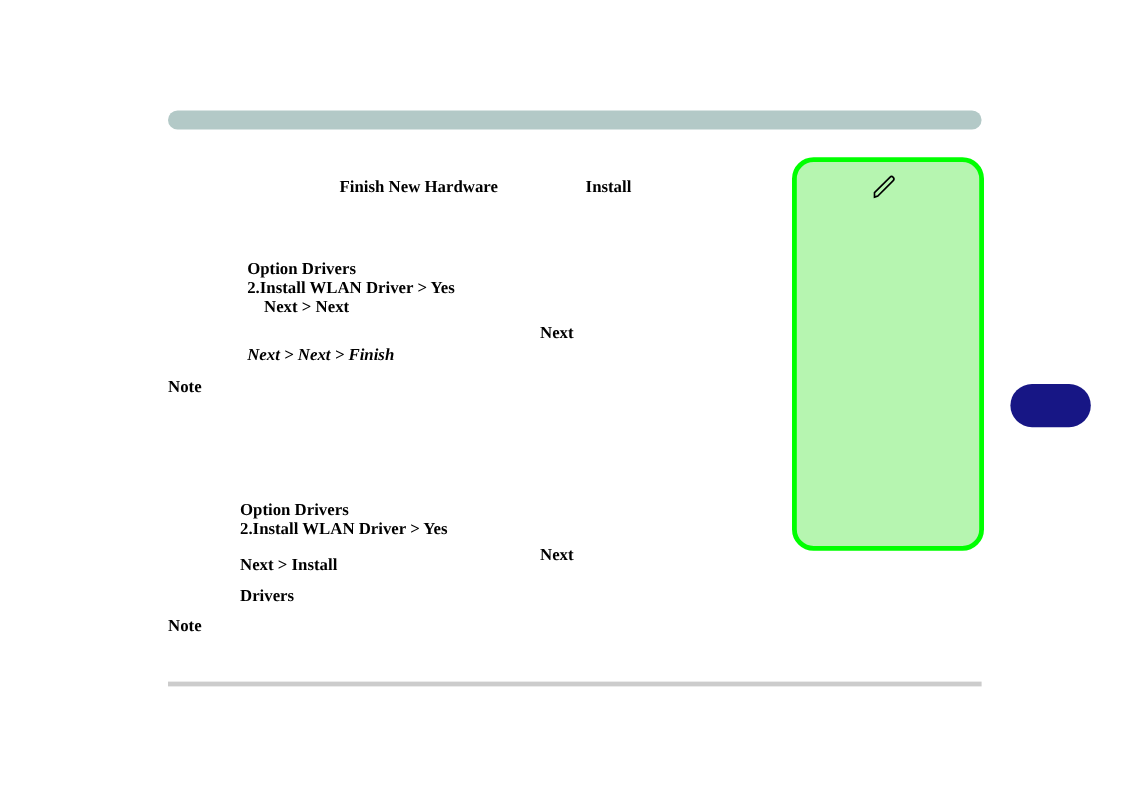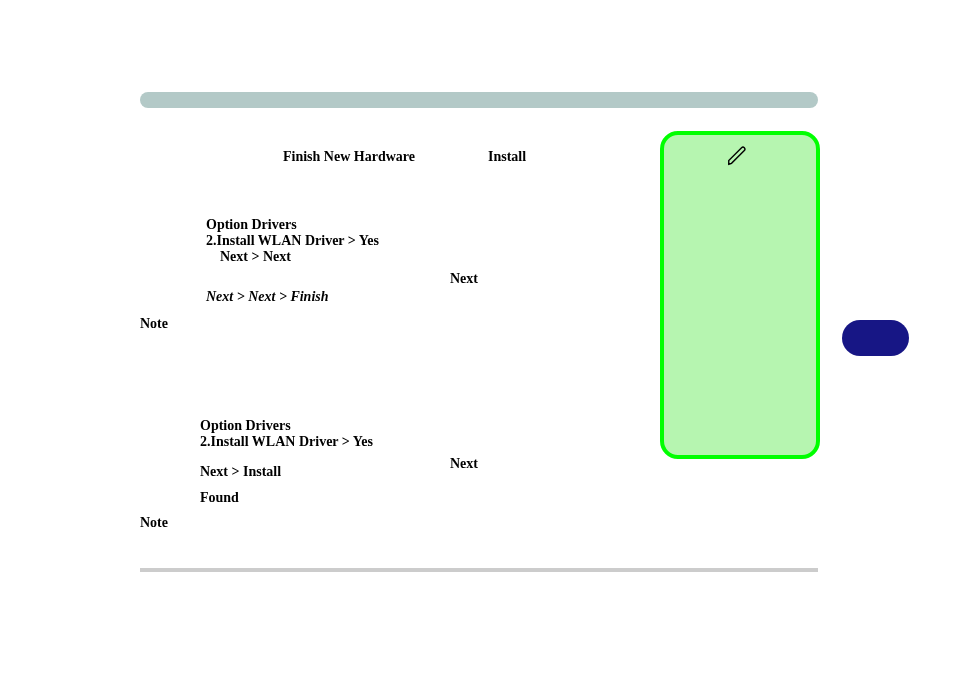--- a/index.html
+++ b/index.html
@@ -80,17 +80,17 @@
 <span class="txt bold" style="left:220px; top:249px;">Next &gt; Next</span>
 <span class="txt bold" style="left:450px; top:271px;">Next</span>
 <span class="txt bold" style="left:206px; top:289px;font-style:italic;">Next &gt; Next &gt; Finish</span>
 
 <span class="txt bold" style="left:140px; top:316px;">Note</span>
 
 <span class="txt bold" style="left:200px; top:418px;">Option Drivers</span>
 <span class="txt bold" style="left:200px; top:434px;">2.Install WLAN Driver &gt; Yes</span>
 <span class="txt bold" style="left:450px; top:456px;">Next</span>
 <span class="txt bold" style="left:200px; top:464px;">Next &gt; Install</span>
-<span class="txt bold" style="left:200px; top:490px;">Found</span>
+<span class="txt bold" style="left:200px; top:490px;">Drivers</span>
 
 <span class="txt bold" style="left:140px; top:515px;">Note</span>
 
 <div class="rule"></div>
 
 </body></html>

